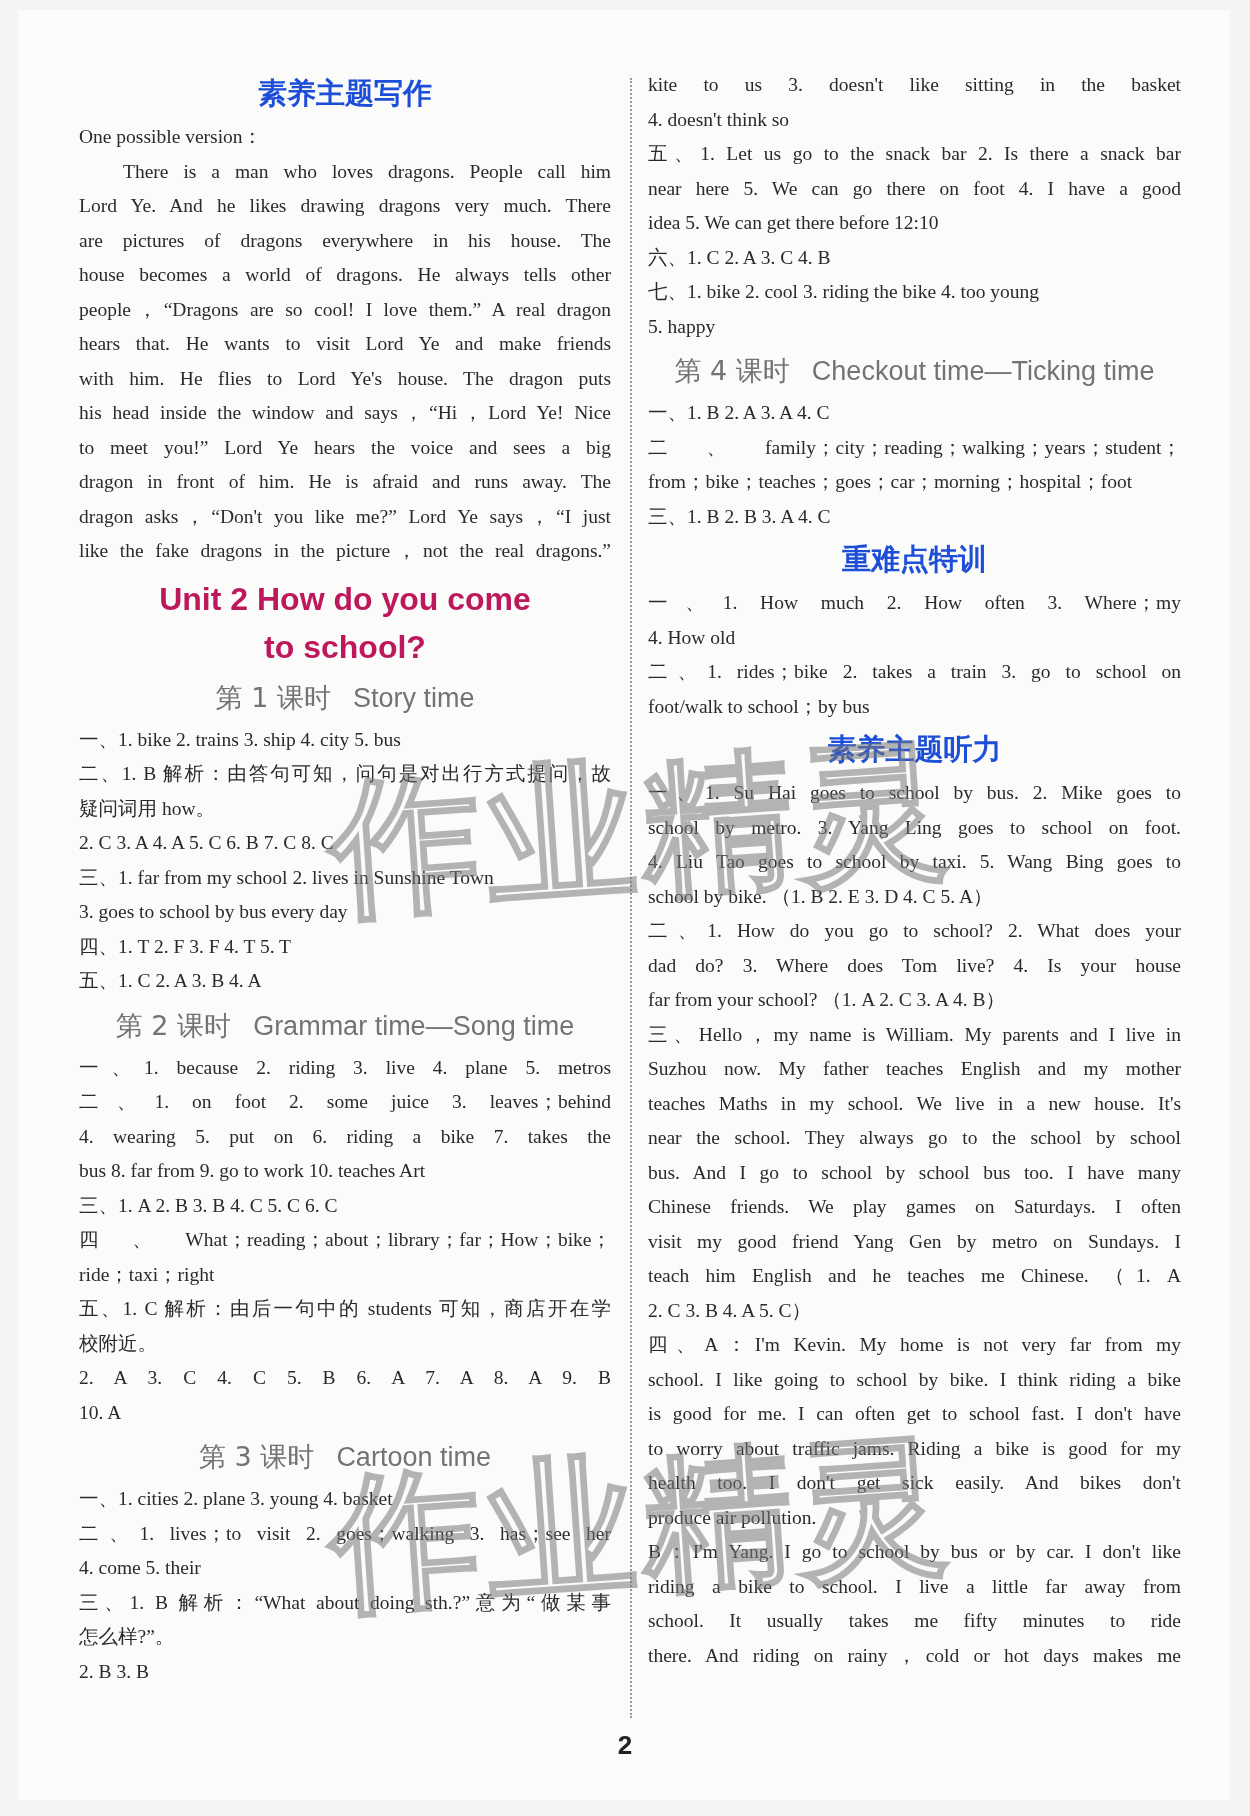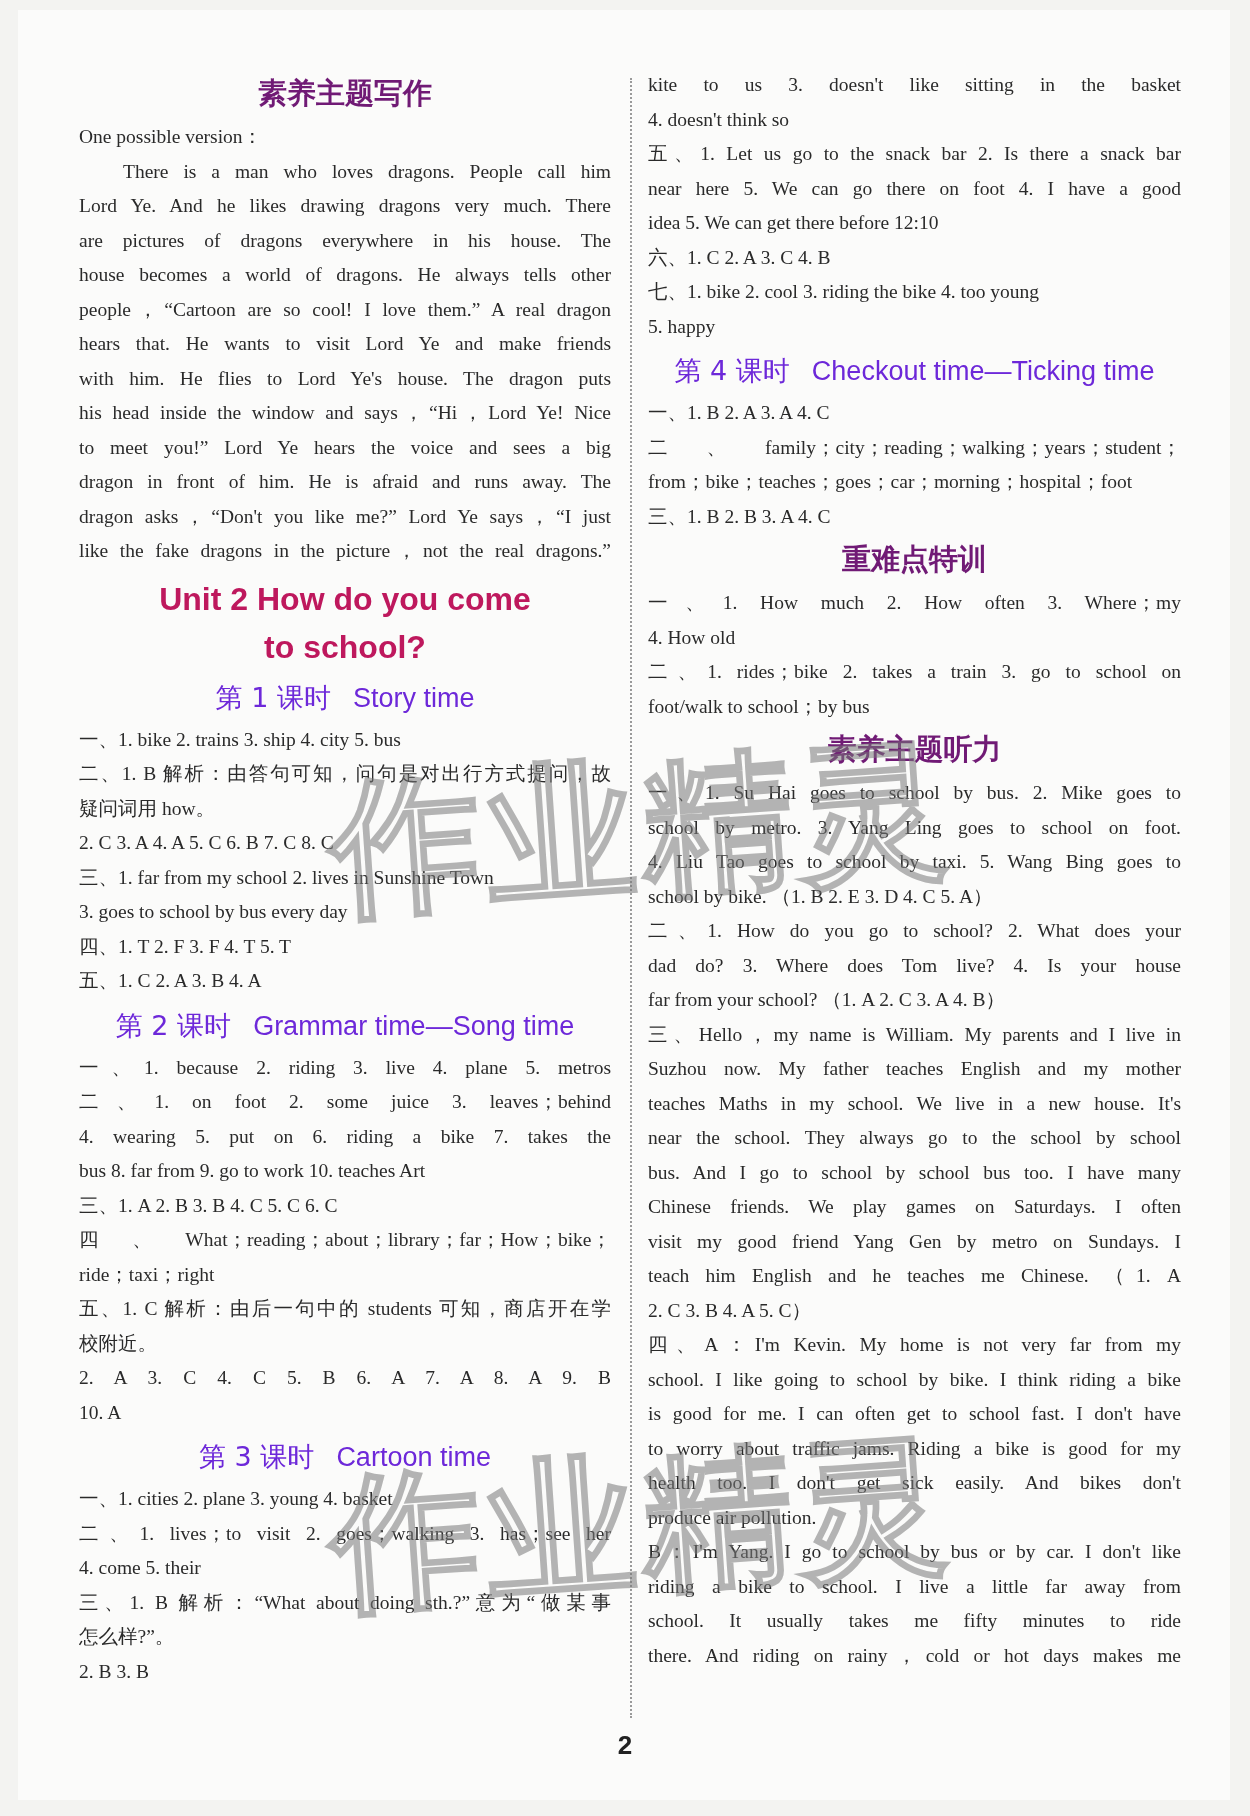--- a/index.html
+++ b/index.html
@@ -23,30 +23,30 @@
   .line {
     font-size: 19.5px; line-height: 34.5px; height: 34.5px;
     white-space: nowrap; text-align: justify; text-align-last: justify;
     overflow: hidden;
   }
   .line.last { text-align-last: left; }
   .line.indent { text-indent: 44px; }
   .h-cn {
     font-family: Liberation Serif, serif;
     font-weight: bold; font-size: 29px; text-align: center; line-height: 42px;
-    color: #701a75; margin: 4px 0 6px;
+    color: #1d4ed8; margin: 4px 0 6px;
   }
   .h-unit {
     font-family: "Liberation Sans", "DejaVu Sans", sans-serif;
     font-weight: bold; font-size: 32px; line-height: 48px; text-align: center;
     color: #be185d;
   }
   .h-lesson {
     font-family: "Liberation Sans", "DejaVu Sans", sans-serif;
-    font-size: 27px; line-height: 46px; text-align: center; color: #6d28d9;
+    font-size: 27px; line-height: 46px; text-align: center; color: #737373;
     margin: 4px 0 2px; white-space: nowrap;
   }
   .h-lesson .cn { font-family: "DejaVu Sans", sans-serif; margin-right: 22px; }
   .page-number {
     position: absolute; left: 0; width: 1250px; top: 1730px; text-align: center;
     font-family: "Liberation Sans", "DejaVu Sans", sans-serif; font-weight: bold;
     font-size: 26px; color: #222;
   }
   .watermark {
     position: absolute; font-family: "DejaVu Sans", sans-serif; font-weight: bold;
@@ -65,21 +65,21 @@
 <div class="divider"></div>
 
 <div class="col col-left">
   <div class="h-cn">素养主题写作</div>
   <div class="line last">One possible version：</div>
   <div>
     <div class="line indent">There is a man who loves dragons. People call him</div>
     <div class="line">Lord Ye. And he likes drawing dragons very much. There</div>
     <div class="line">are pictures of dragons everywhere in his house. The</div>
     <div class="line">house becomes a world of dragons. He always tells other</div>
-    <div class="line">people，“Cartoon are so cool! I love them.” A real dragon</div>
+    <div class="line">people，“Dragons are so cool! I love them.” A real dragon</div>
     <div class="line">hears that. He wants to visit Lord Ye and make friends</div>
     <div class="line">with him. He flies to Lord Ye's house. The dragon puts</div>
     <div class="line">his head inside the window and says，“Hi，Lord Ye! Nice</div>
     <div class="line">to meet you!” Lord Ye hears the voice and sees a big</div>
     <div class="line">dragon in front of him. He is afraid and runs away. The</div>
     <div class="line">dragon asks，“Don't you like me?” Lord Ye says，“I just</div>
     <div class="line">like the fake dragons in the picture，not the real dragons.”</div>
   </div>
 
   <div class="h-unit" style="margin-top:6px;">Unit 2   How do you come</div>

